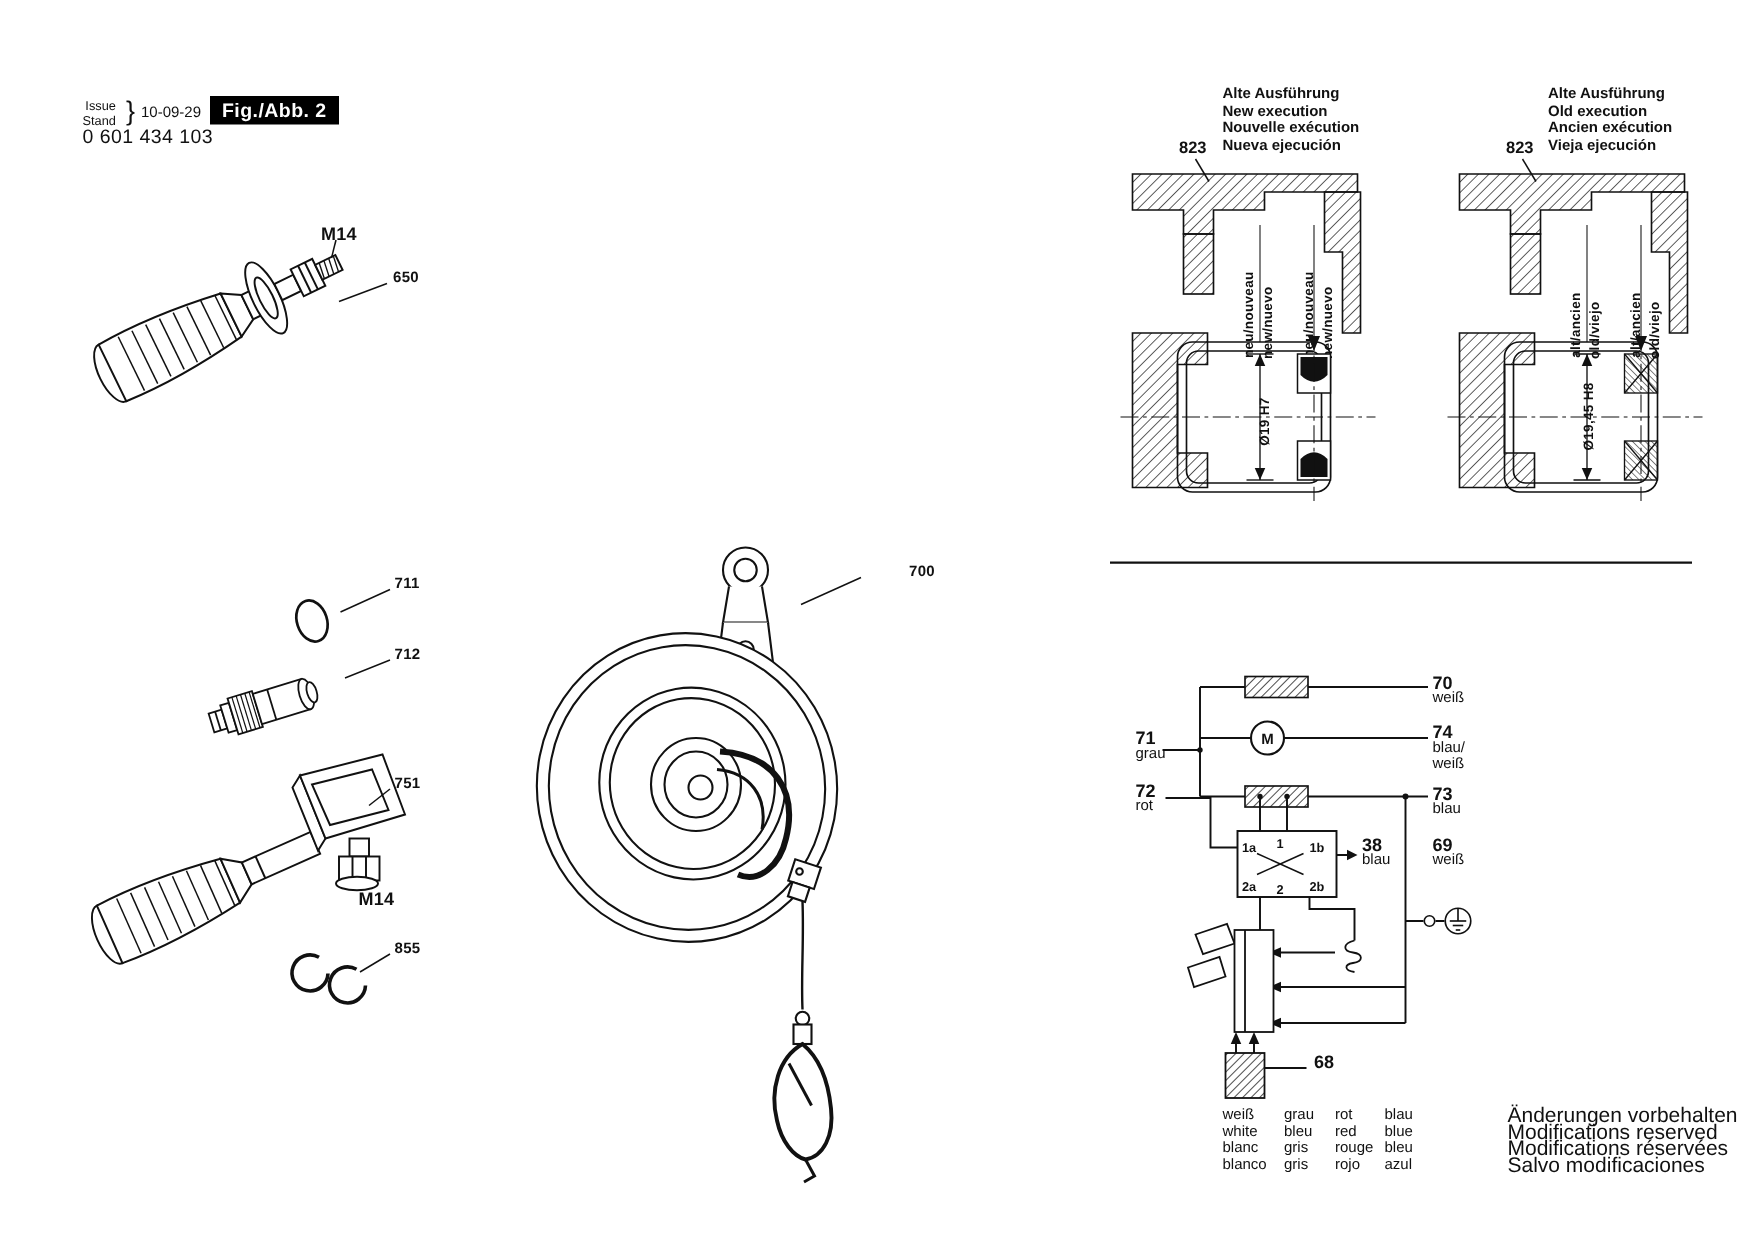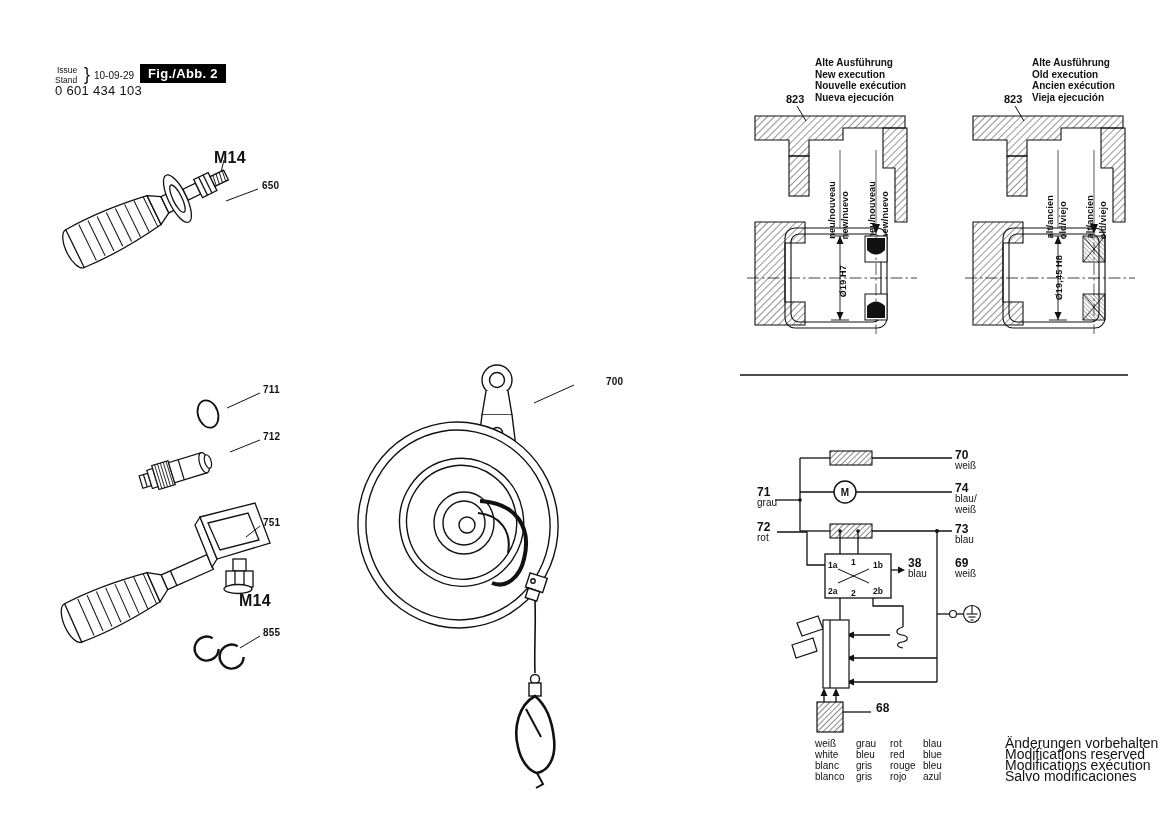--- a/index.html
+++ b/index.html
@@ -6,21 +6,21 @@
   html,body { background:#ffffff; }
   body { font-family:"Liberation Sans","DejaVu Sans",sans-serif; color:#111; }
   .canvas { position:relative; width:1169px; height:826px; background:#fff; overflow:hidden; }
   .canvas svg { position:absolute; overflow:visible; }
   .partnum { position:absolute; font-size:13px; letter-spacing:.3px;margin-top:36px; }
   .issue { position:absolute; font-size:8.5px; line-height:10px;text-align:right; }
   .brace { position:absolute; font-size:18px; font-weight:300; }
   .date { position:absolute; font-size:10px; }
   .figbox { position:absolute; background:#000; color:#fff; font-weight:bold; font-size:13px; padding:2px 8px; letter-spacing:.3px; }
   .lbl { position:absolute; font-weight:bold; font-size:10px; letter-spacing:.2px; }
-  .m14 { font-size:16px; }
+  .m14 { font-size:12px; }
   .hdr4 { position:absolute; font-size:10px; font-weight:bold; line-height:11.5px; white-space:nowrap; }
   .ref { position:absolute; font-size:11px; font-weight:bold; }
   .vpair { position:absolute; display:flex; align-items:flex-end; gap:3px; }
   .vcol { writing-mode:vertical-rl; transform:rotate(180deg); font-size:9px; font-weight:bold; white-space:nowrap; letter-spacing:.2px; }
   .cnum { position:absolute; font-size:12px; font-weight:bold; }
   .cclr { position:absolute; font-size:10px; line-height:10.5px; }
   .legendcol { position:absolute; font-size:10px; line-height:11px; }
   .notice { position:absolute; font-size:14px; line-height:11px; }
 </style>
 </head>
@@ -410,21 +410,21 @@
   <div class="legendcol" style="left:923px;top:738px">
     <div>blau</div>
     <div>blue</div>
     <div>bleu</div>
     <div>azul</div>
   </div>
 
   <div class="notice" style="left:1005px;top:738px">
     <div>Änderungen vorbehalten</div>
     <div>Modifications reserved</div>
-    <div>Modifications exécution</div>
+    <div>Modifications réservées</div>
     <div>Salvo modificaciones</div>
   </div>
 
   <svg style="left:0;top:0" width="1169" height="826" viewBox="0 0 1169 826">
     <g stroke="#111" stroke-width="1" fill="none">
       <line x1="224" y1="160" x2="221" y2="172"></line>
       <line x1="258" y1="189" x2="226" y2="201"></line>
       <line x1="260" y1="393" x2="227" y2="408"></line>
       <line x1="260" y1="440" x2="230" y2="452"></line>
       <line x1="260" y1="526" x2="246" y2="537"></line>

